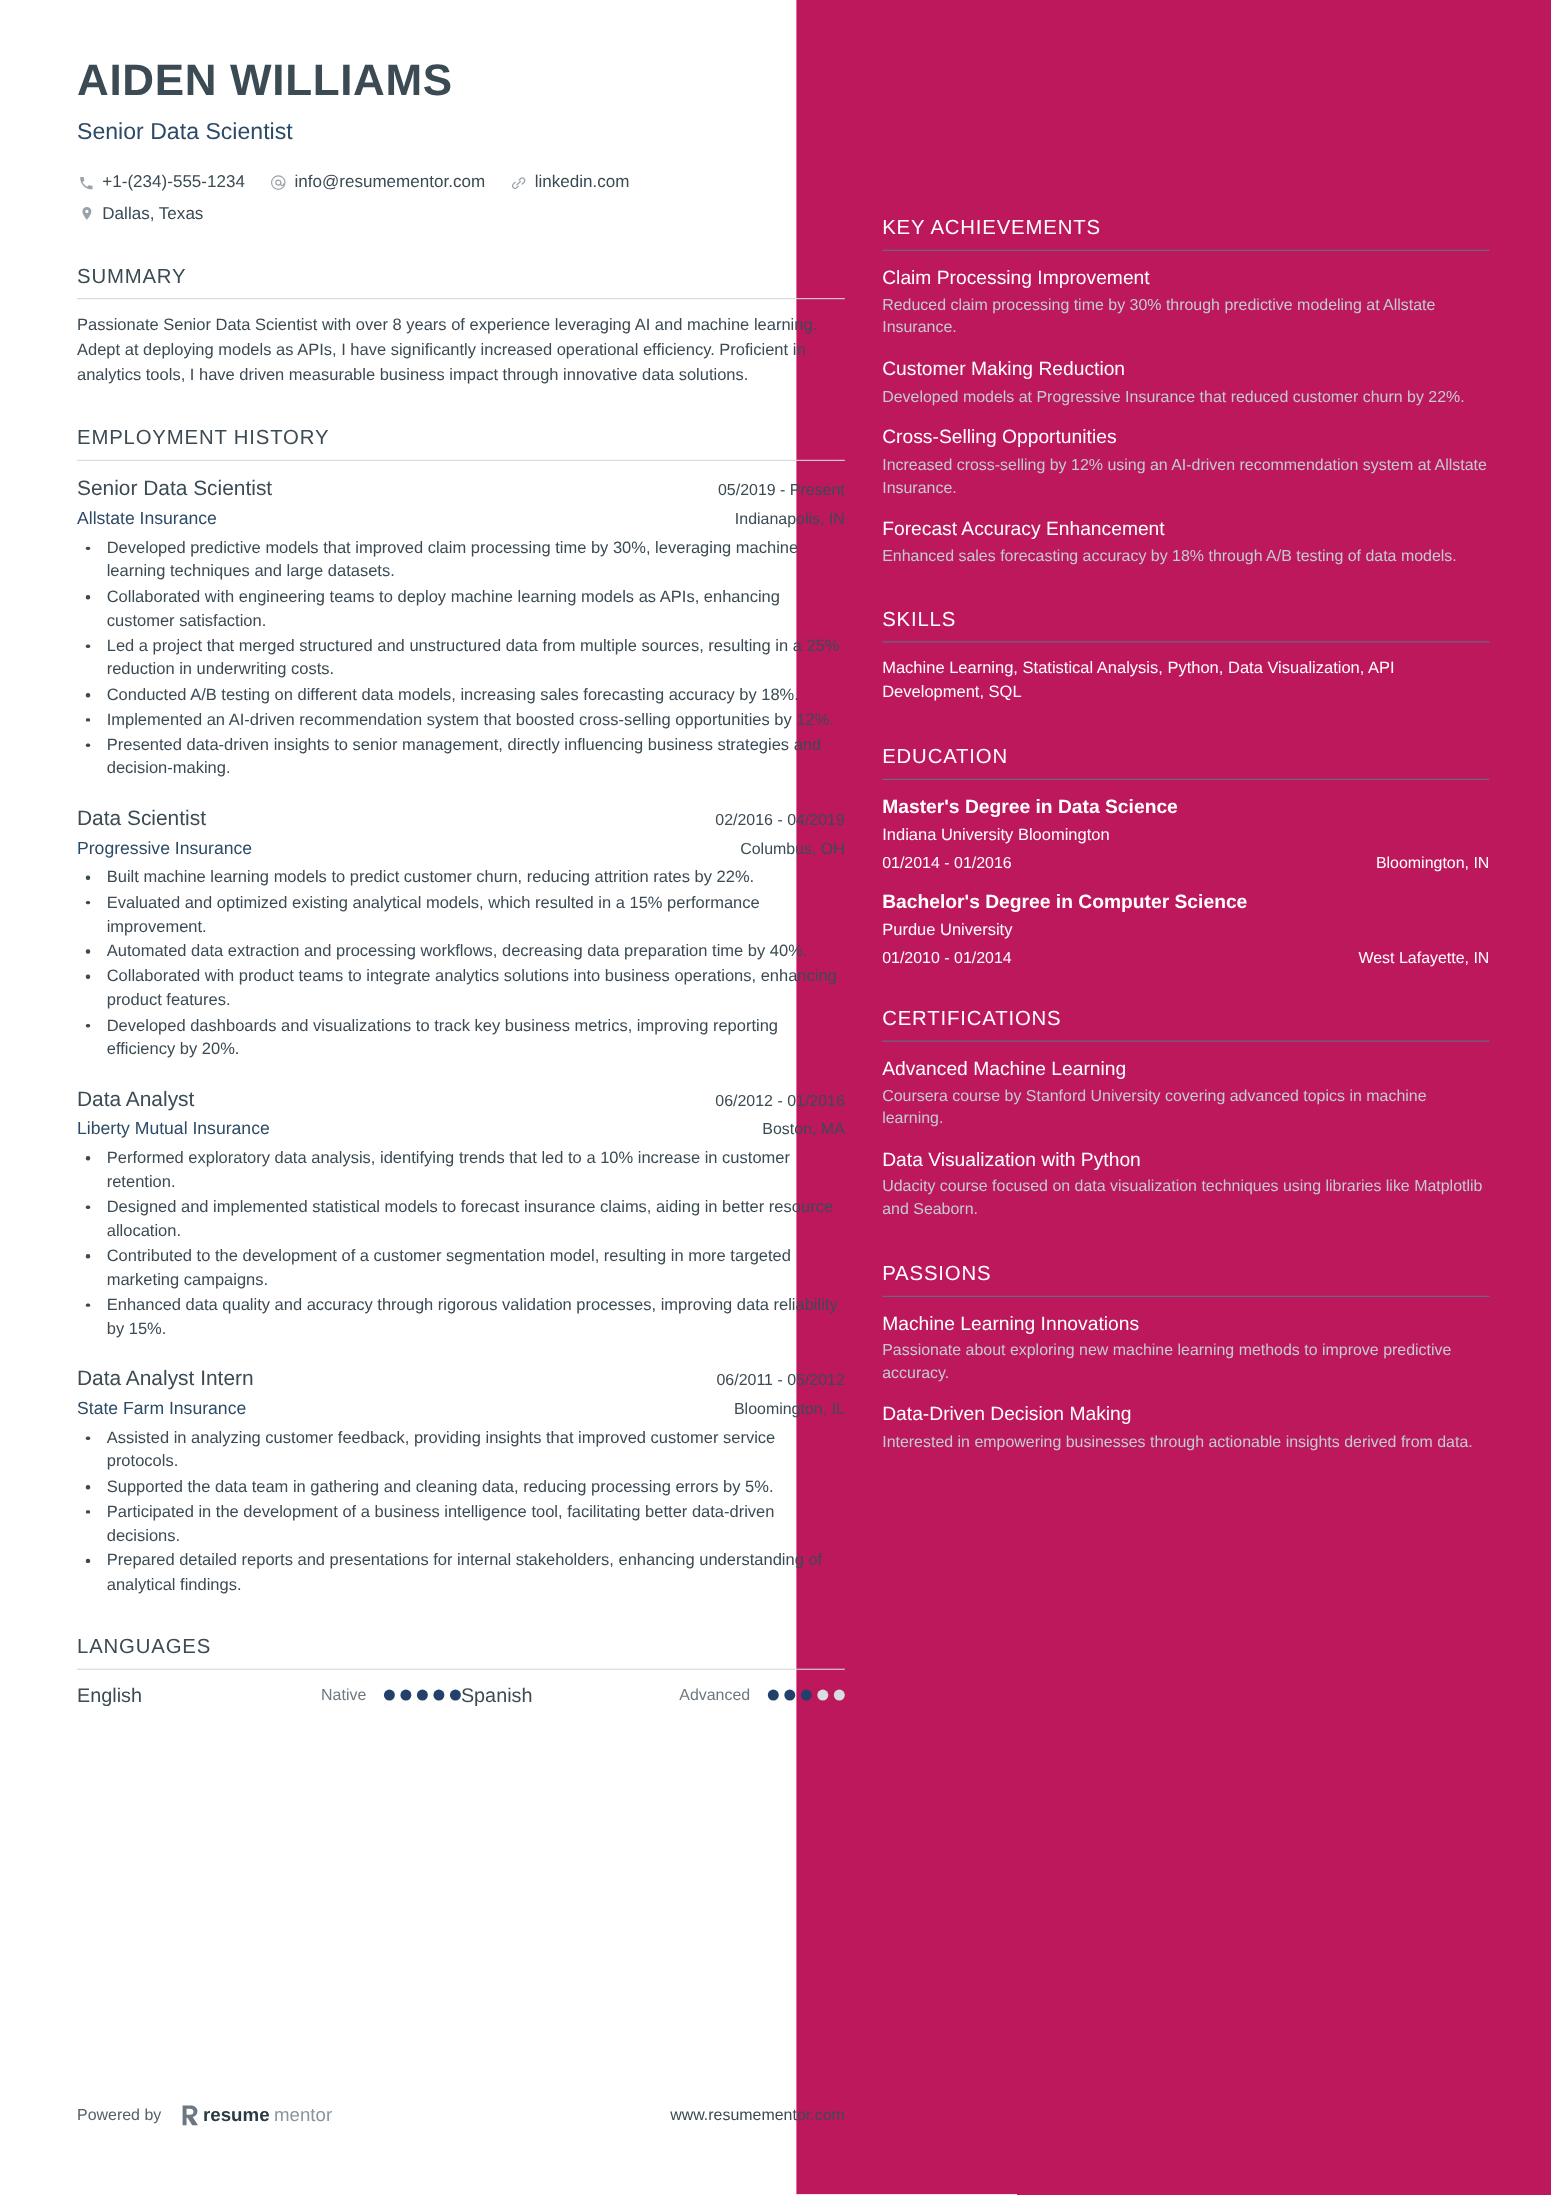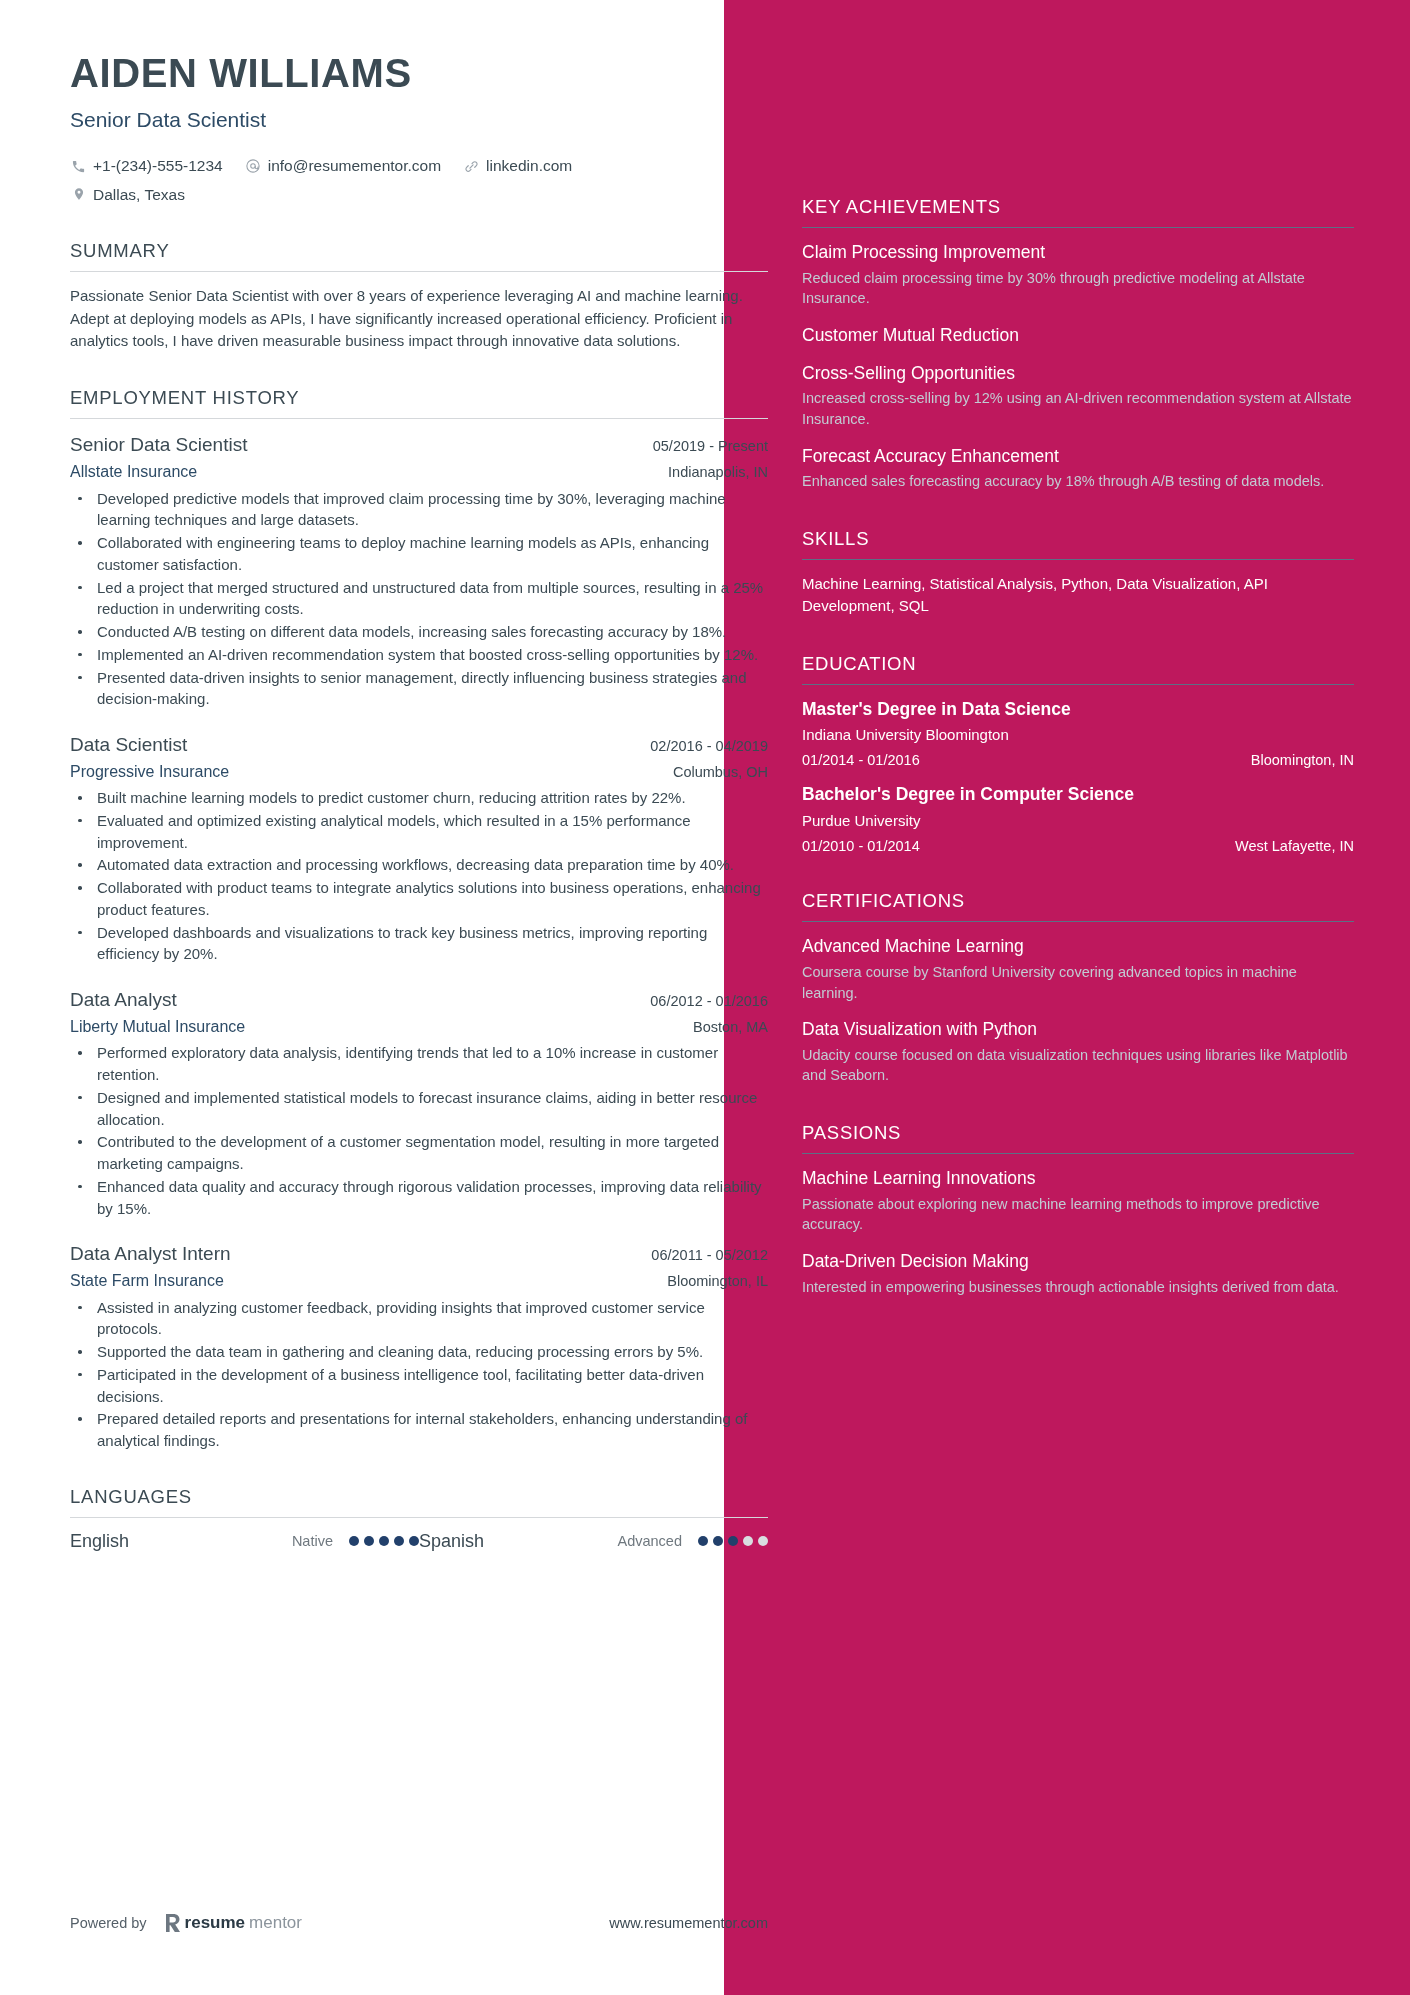--- a/index.html
+++ b/index.html
@@ -294,21 +294,22 @@
   <aside class="sidebar">
     <div class="side-inner">
 
       <section class="side-sec sec-gap-lg">
         <h2 class="side-sec-title">KEY ACHIEVEMENTS</h2>
         <div class="side-item">
           <div class="side-item-title">Claim Processing Improvement</div>
           <div class="side-item-desc">Reduced claim processing time by 30% through predictive modeling at Allstate Insurance.</div>
         </div>
         <div class="side-item">
-          <div class="side-item-title">Customer Mutual Reduction</div>
+          <div class="side-item-title">Customer Making Reduction</div>
+          <div class="side-item-desc">Developed models at Progressive Insurance that reduced customer churn by 22%.</div>
         </div>
         <div class="side-item">
           <div class="side-item-title">Cross-Selling Opportunities</div>
           <div class="side-item-desc">Increased cross-selling by 12% using an AI-driven recommendation system at Allstate Insurance.</div>
         </div>
         <div class="side-item">
           <div class="side-item-title">Forecast Accuracy Enhancement</div>
           <div class="side-item-desc">Enhanced sales forecasting accuracy by 18% through A/B testing of data models.</div>
         </div>
       </section>

